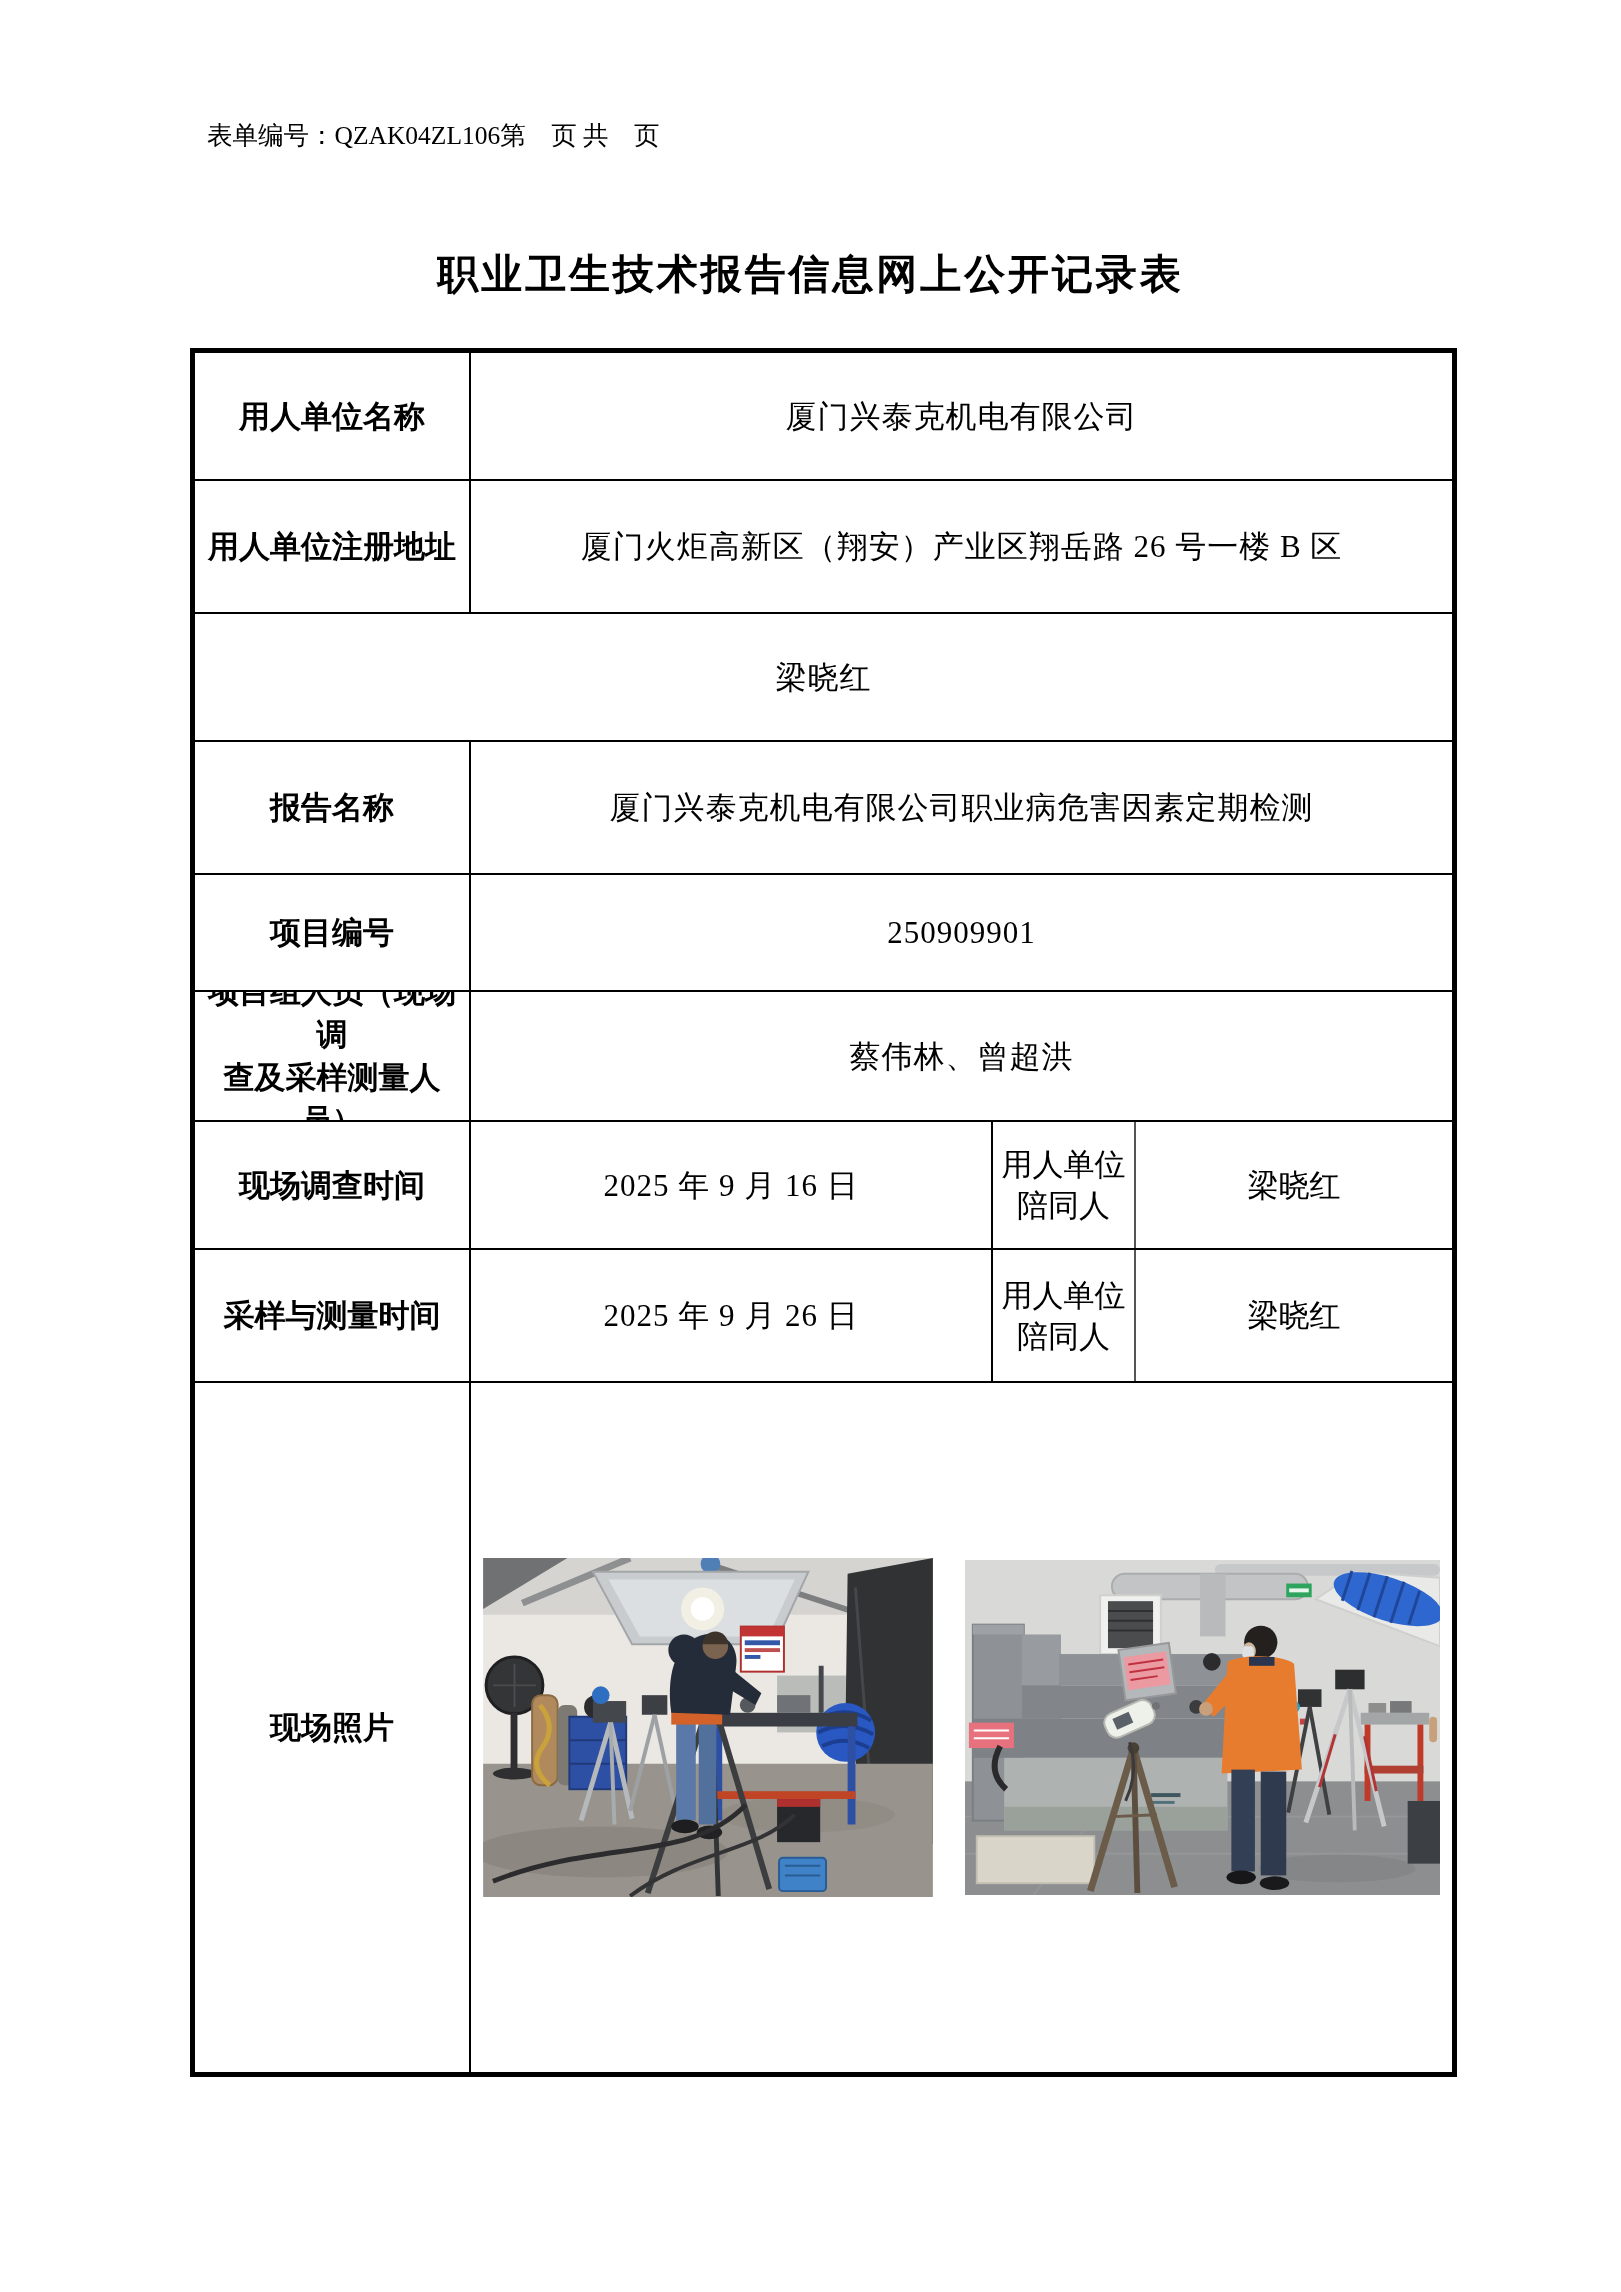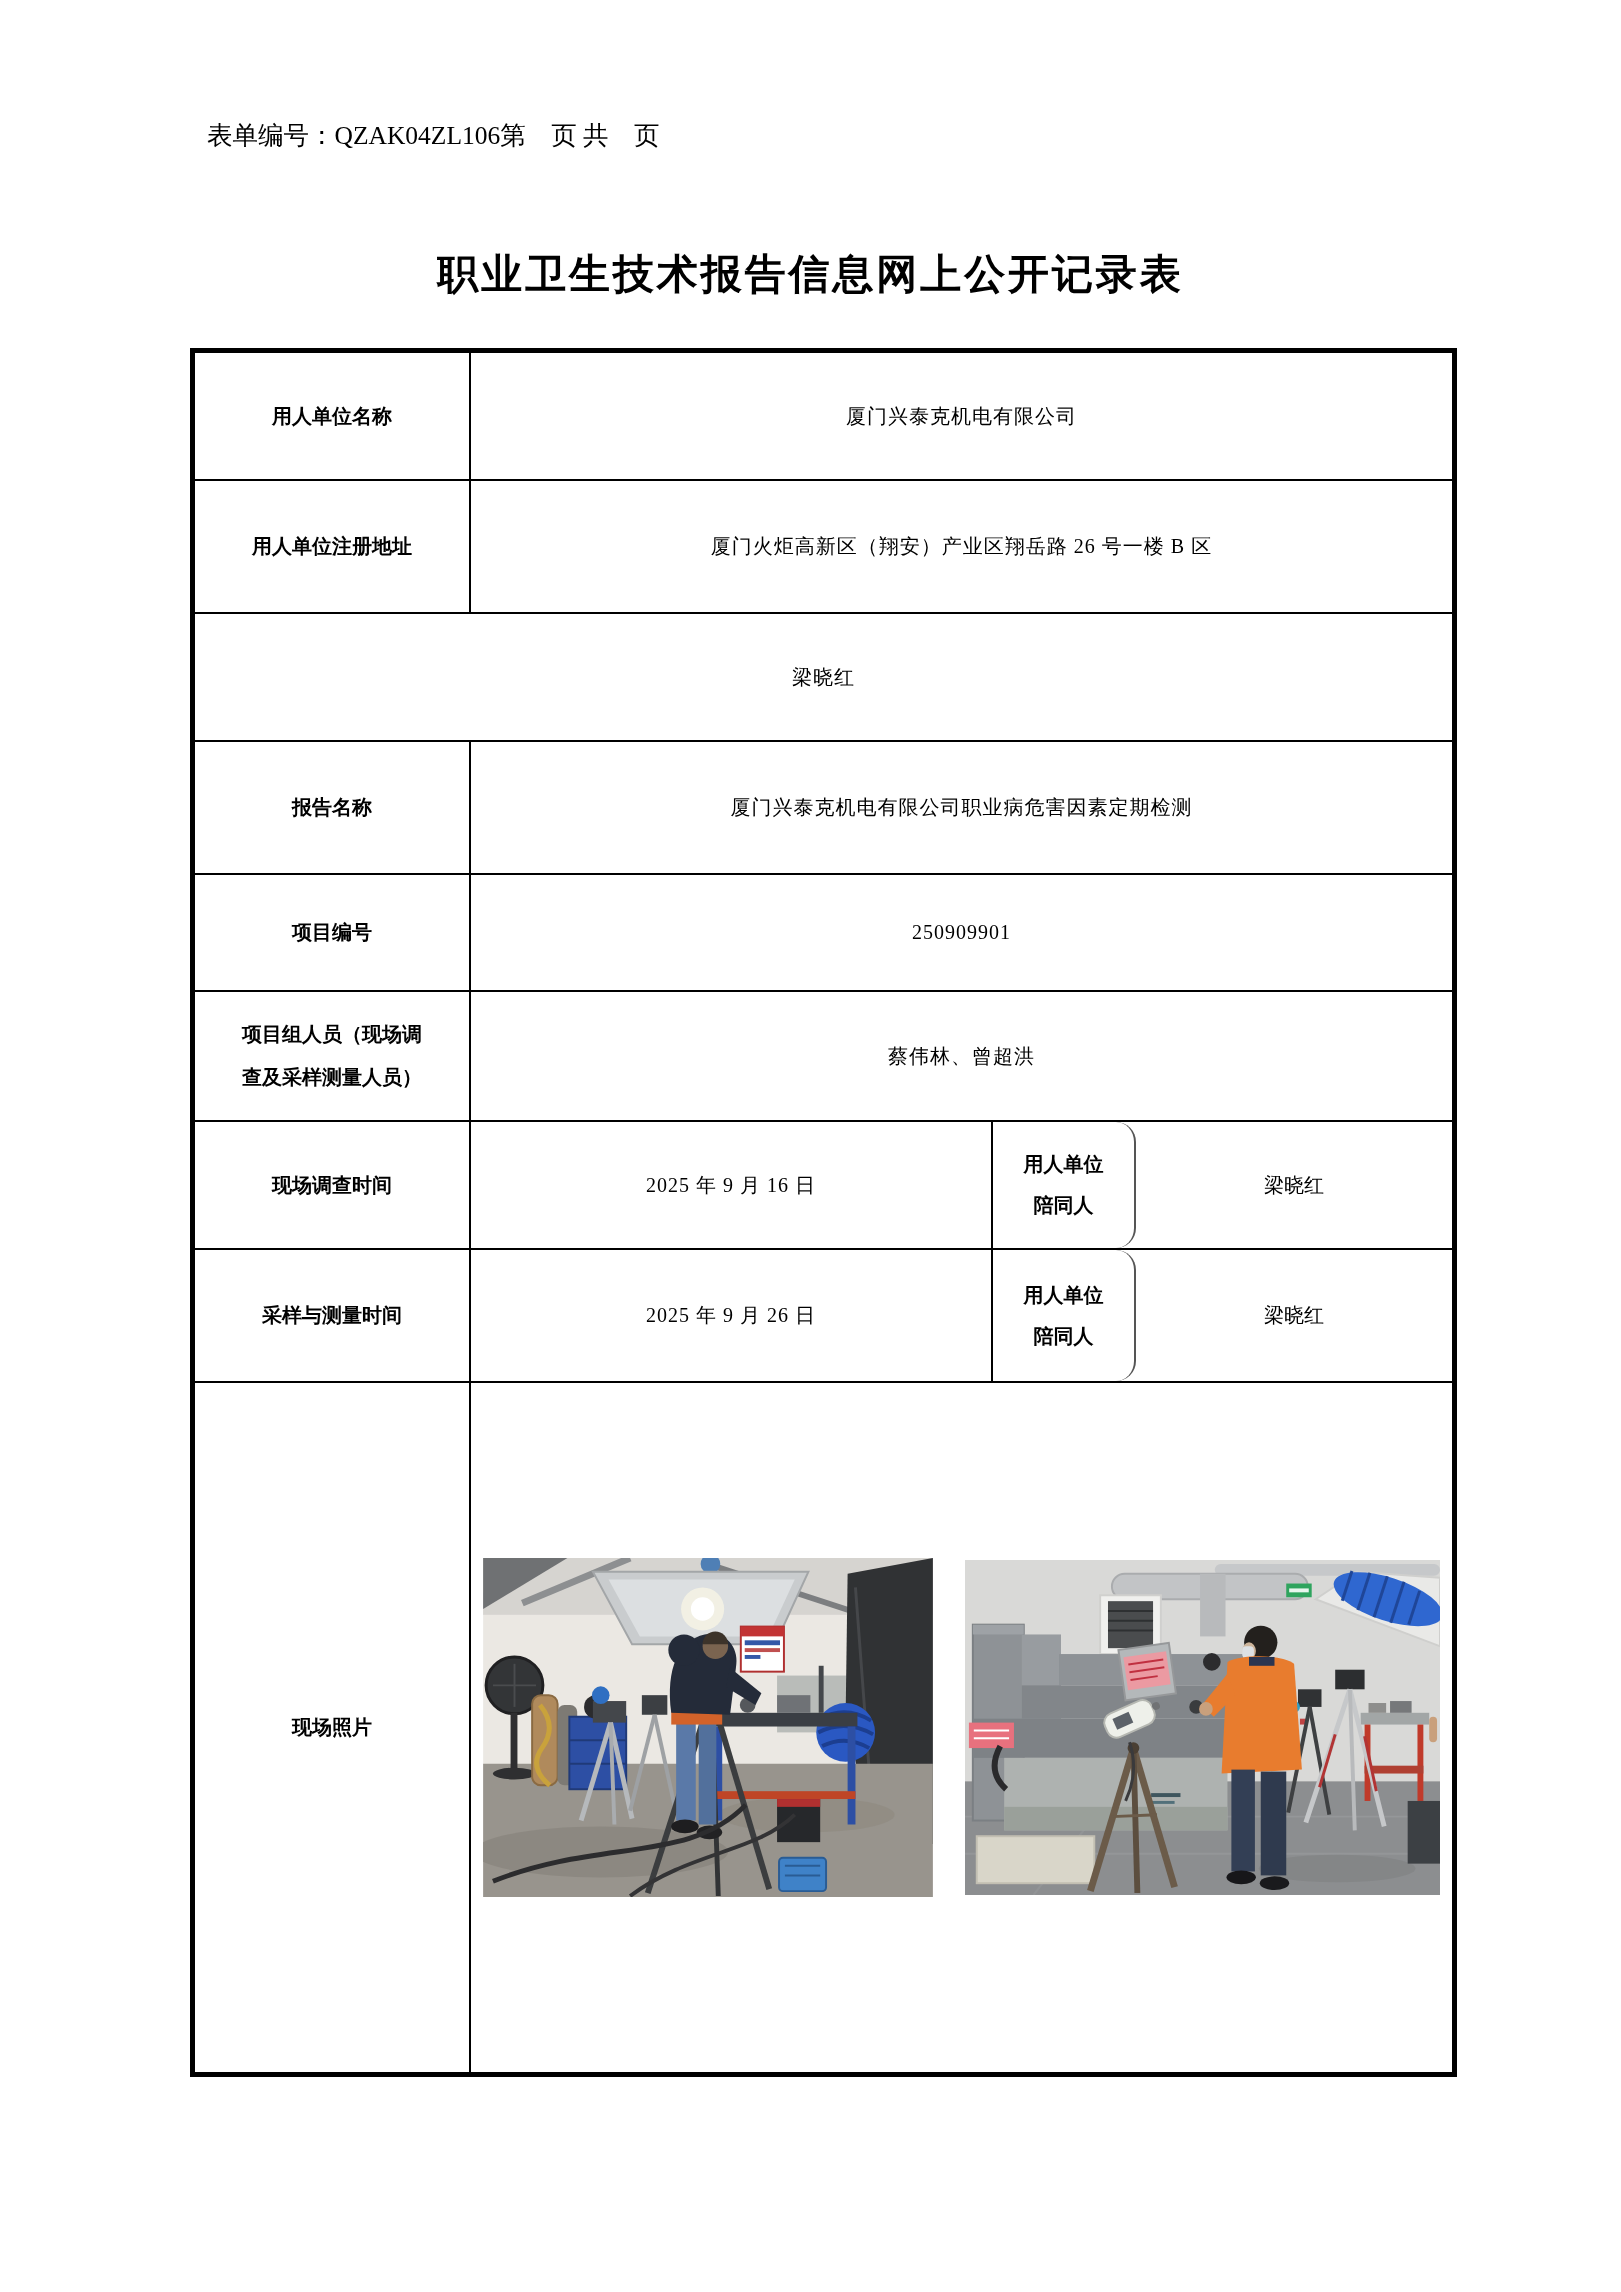--- a/index.html
+++ b/index.html
@@ -29,34 +29,33 @@
     position:absolute; left:190px; top:348px;
     width:1267px; height:1729px;
     border:5.9px solid #000;
     display:flex; flex-direction:column;
     background:#fff;
   }
   .trow { display:flex; border-bottom:2px solid #000; flex:0 0 auto; }
   .trow:last-child { border-bottom:none; flex:1 1 auto; }
   .cell {
     display:flex; align-items:center; justify-content:center;
-    text-align:center; font-size:20px; line-height:43px;
+    text-align:center; font-size:31px; line-height:43px;
     padding:3.9px 7.8px; overflow:hidden;
   }
   .cell.label {
     flex:0 0 276px; border-right:2px solid #000;
     font-weight:bold; white-space:pre-line;
   }
   .cell.value { flex:1 1 auto; letter-spacing:1px; }
   .cell.value-date { flex:0 0 522px; border-right:2px solid #000; }
   .cell.companion {
     flex:0 0 143px; border-right:2px solid #555;
-    font-weight:bold; white-space:pre-line; line-height:41px;
+    font-weight:normal; white-space:pre-line; line-height:41px;
     padding:3.9px 2px;
-    border-radius:20px;
   }
   .cell.companion-name { flex:1 1 auto; }
   .h1 { height:128px; } .h2 { height:133px; } .h3 { height:128px; }
   .h4 { height:133px; } .h5 { height:117px; } .h6 { height:130px; }
   .h7 { height:128px; } .h8 { height:133px; }
   .photo-cell {
     flex:1 1 auto;
     display:flex; align-items:center; justify-content:center;
     gap:32px; padding:0;
   }

